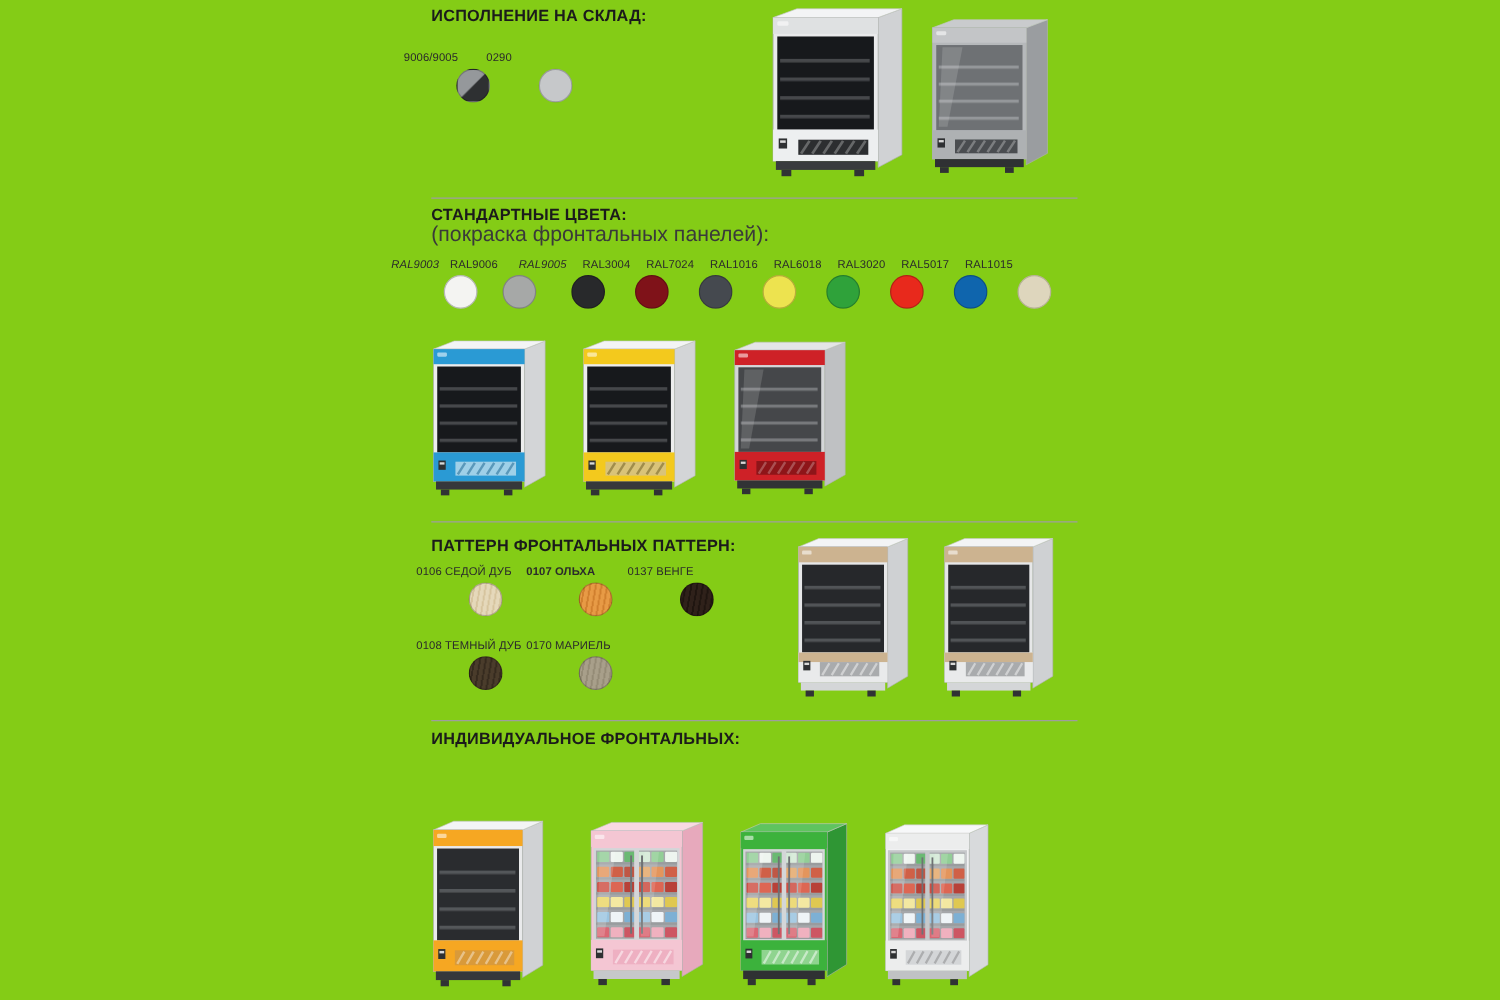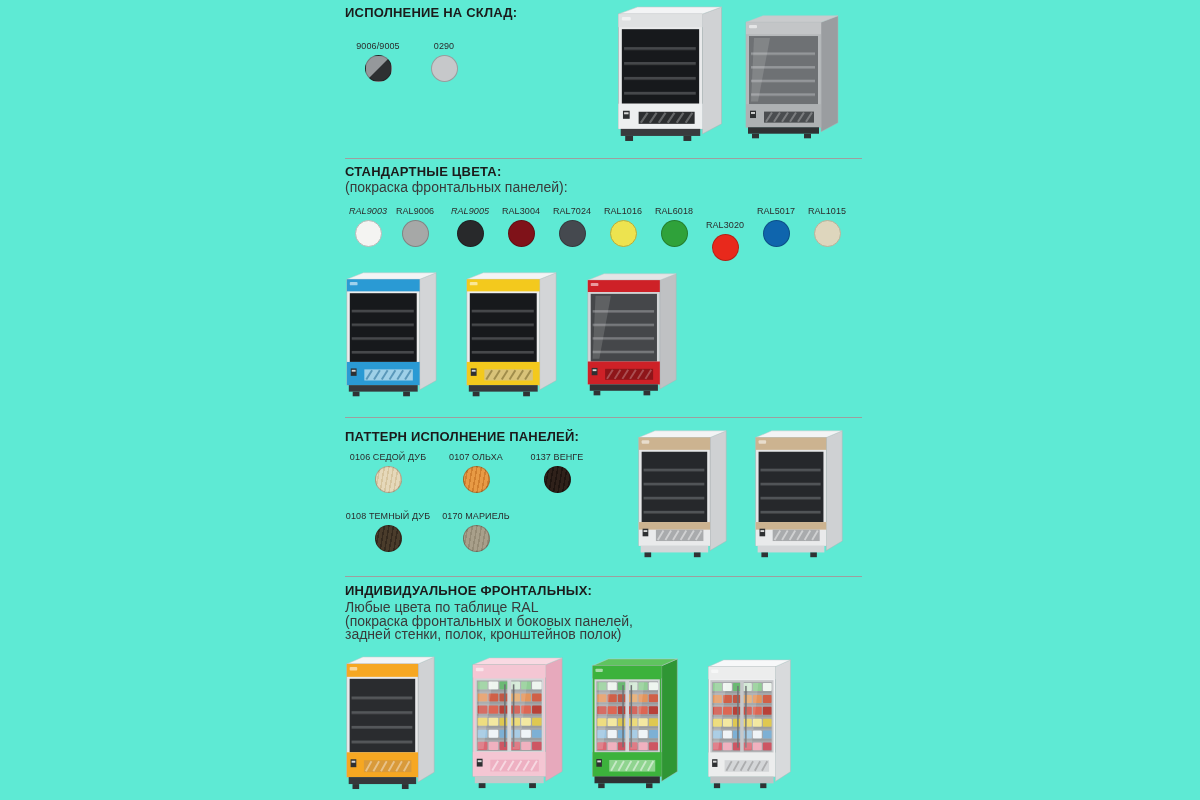--- a/index.html
+++ b/index.html
@@ -1,51 +1,46 @@
 <!DOCTYPE html>
 <html><head>
 <meta charset="utf-8">
 <style>
   *{margin:0;padding:0;box-sizing:border-box}
   html,body{background:#ffffff}
-  .page{position:relative;width:1200px;height:800px;background:#5eead4;
+  .page{position:relative;width:1200px;height:800px;background:#84cc16;
         font-family:"Liberation Sans",sans-serif;overflow:hidden}
   .sec-title{position:absolute;font-size:13px;font-weight:bold;color:#1b1b1b;
              letter-spacing:.2px;white-space:nowrap}
-  .sub{position:absolute;font-size:14px;color:#3a3a3a;white-space:nowrap;line-height:13.5px}
+  .sub{position:absolute;font-size:17px;color:#3a3a3a;white-space:nowrap;line-height:13.5px}
   .divider{position:absolute;left:345px;width:517px;height:1px;background:#9e9e9e}
-  .swatch{position:absolute;width:110px;text-align:center}
+  .swatch{position:absolute;width:110px;}
   .swatch-label{font-size:9px;color:#2b2b2b;white-space:nowrap;letter-spacing:.1px}
   .swatch-circle{width:27px;height:27px;border-radius:50%;margin:4px auto 0;
                  border:1px solid rgba(0,0,0,.22)}
   .case{position:absolute}
   .case svg{display:block}
 </style>
 </head>
 <body>
 
 <div class="page">
 
   <div class="divider" style="top:158px"></div>
   <div class="divider" style="top:417px"></div>
   <div class="divider" style="top:576px"></div>
 
   <h2 class="sec-title" style="left:345px;top:5px">ИСПОЛНЕНИЕ НА СКЛАД:</h2>
 
   <h2 class="sec-title" style="left:345px;top:164px">СТАНДАРТНЫЕ ЦВЕТА:</h2>
   <div class="sub" style="left:345px;top:181px">(покраска фронтальных панелей):</div>
 
-  <h2 class="sec-title" style="left:345px;top:429px">ПАТТЕРН ИСПОЛНЕНИЕ ПАНЕЛЕЙ:</h2>
+  <h2 class="sec-title" style="left:345px;top:429px">ПАТТЕРН ФРОНТАЛЬНЫХ ПАТТЕРН:</h2>
 
   <h2 class="sec-title" style="left:345px;top:583px">ИНДИВИДУАЛЬНОЕ ФРОНТАЛЬНЫХ:</h2>
-  <div class="sub" style="left:345px;top:601px">
-    <div>Любые цвета по таблице RAL</div>
-    <div>(покраска фронтальных и боковых панелей,</div>
-    <div>задней стенки, полок, кронштейнов полок)</div>
-  </div>
 
   <div id="swatch-layer">
       <div class="swatch" style="left: 323px; top: 41px;">
         <div class="swatch-label">9006/9005</div>
         <div class="swatch-circle" style="background: linear-gradient(135deg, rgb(149, 152, 155) 49.5%, rgb(46, 48, 50) 50.5%);"></div>
       </div>
       <div class="swatch" style="left: 389px; top: 41px;">
         <div class="swatch-label">0290</div>
         <div class="swatch-circle" style="background: rgb(198, 200, 202);"></div>
       </div>
@@ -70,37 +65,37 @@
         <div class="swatch-circle" style="background: rgb(69, 73, 79);"></div>
       </div>
       <div class="swatch" style="left: 568px; top: 206px;">
         <div class="swatch-label">RAL1016</div>
         <div class="swatch-circle" style="background: rgb(237, 227, 79); border-color: rgb(184, 173, 58);"></div>
       </div>
       <div class="swatch" style="left: 619px; top: 206px;">
         <div class="swatch-label">RAL6018</div>
         <div class="swatch-circle" style="background: rgb(47, 162, 58);"></div>
       </div>
-      <div class="swatch" style="left: 670px; top: 220px;">
+      <div class="swatch" style="left: 670px; top: 206px;">
         <div class="swatch-label">RAL3020</div>
         <div class="swatch-circle" style="background: rgb(232, 41, 28);"></div>
       </div>
       <div class="swatch" style="left: 721px; top: 206px;">
         <div class="swatch-label">RAL5017</div>
         <div class="swatch-circle" style="background: rgb(15, 101, 173);"></div>
       </div>
       <div class="swatch" style="left: 772px; top: 206px;">
         <div class="swatch-label">RAL1015</div>
         <div class="swatch-circle" style="background: rgb(222, 214, 189); border-color: rgb(185, 178, 154);"></div>
       </div>
       <div class="swatch" style="left: 333px; top: 452px;">
         <div class="swatch-label">0106 СЕДОЙ ДУБ</div>
         <div class="swatch-circle" style="background: repeating-linear-gradient(100deg, rgb(229, 216, 186) 0px, rgb(229, 216, 186) 3px, rgb(214, 196, 158) 3px, rgb(214, 196, 158) 4.5px);"></div>
       </div>
-      <div class="swatch" style="left: 421px; top: 452px;">
+      <div class="swatch" style="left: 421px; top: 452px; font-weight: bold;">
         <div class="swatch-label">0107 ОЛЬХА</div>
         <div class="swatch-circle" style="background: repeating-linear-gradient(100deg, rgb(231, 154, 69) 0px, rgb(231, 154, 69) 3px, rgb(208, 127, 46) 3px, rgb(208, 127, 46) 4.5px);"></div>
       </div>
       <div class="swatch" style="left: 502px; top: 452px;">
         <div class="swatch-label">0137 ВЕНГЕ</div>
         <div class="swatch-circle" style="background: repeating-linear-gradient(100deg, rgb(47, 33, 26) 0px, rgb(47, 33, 26) 3px, rgb(31, 21, 16) 3px, rgb(31, 21, 16) 4.5px);"></div>
       </div>
       <div class="swatch" style="left: 333px; top: 511px;">
         <div class="swatch-label">0108 ТЕМНЫЙ ДУБ</div>
         <div class="swatch-circle" style="background: repeating-linear-gradient(100deg, rgb(74, 60, 43) 0px, rgb(74, 60, 43) 3px, rgb(53, 42, 30) 3px, rgb(53, 42, 30) 4.5px);"></div>

